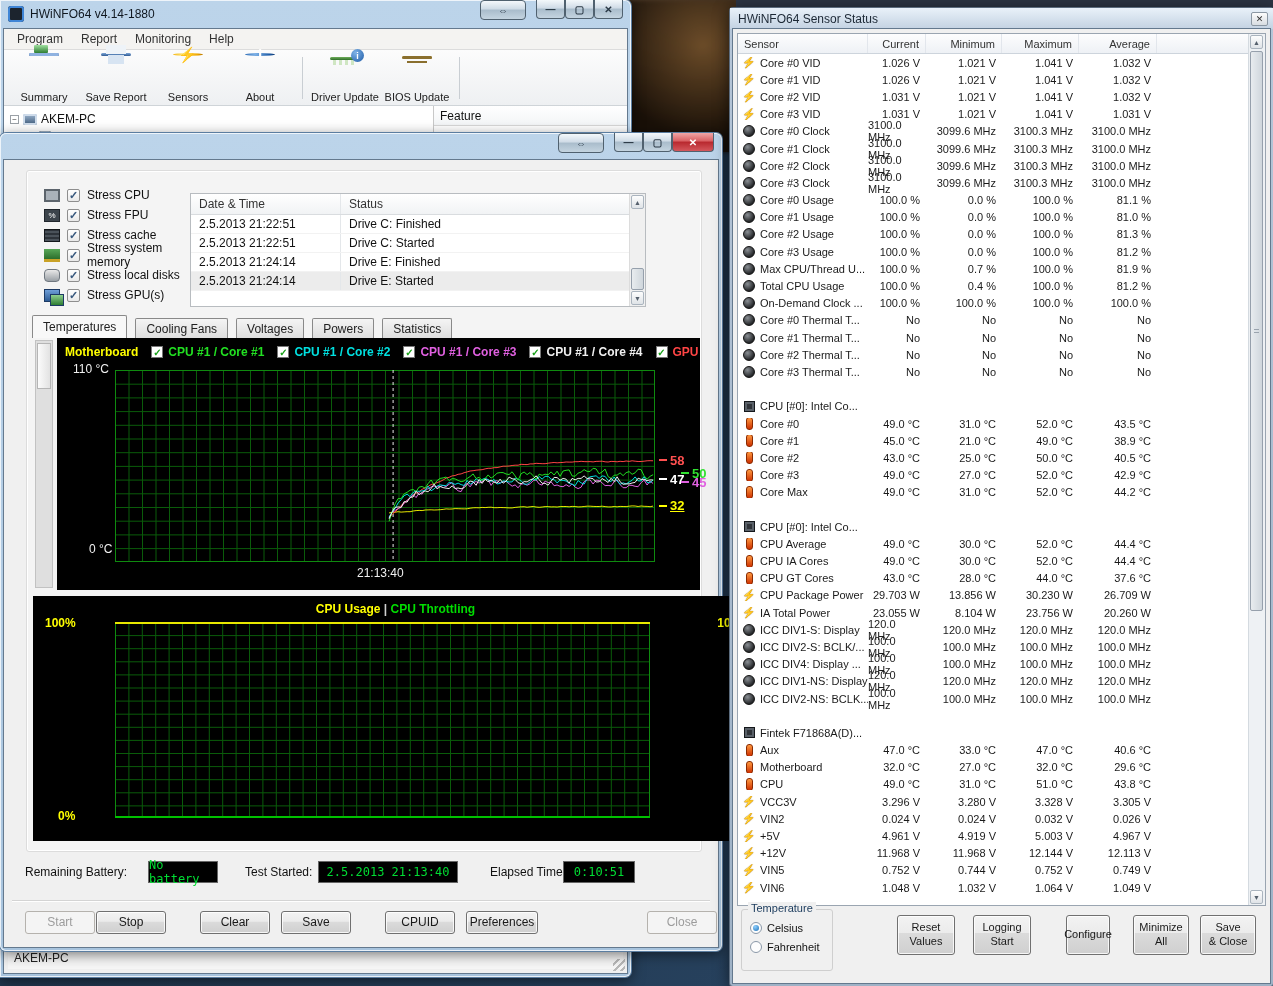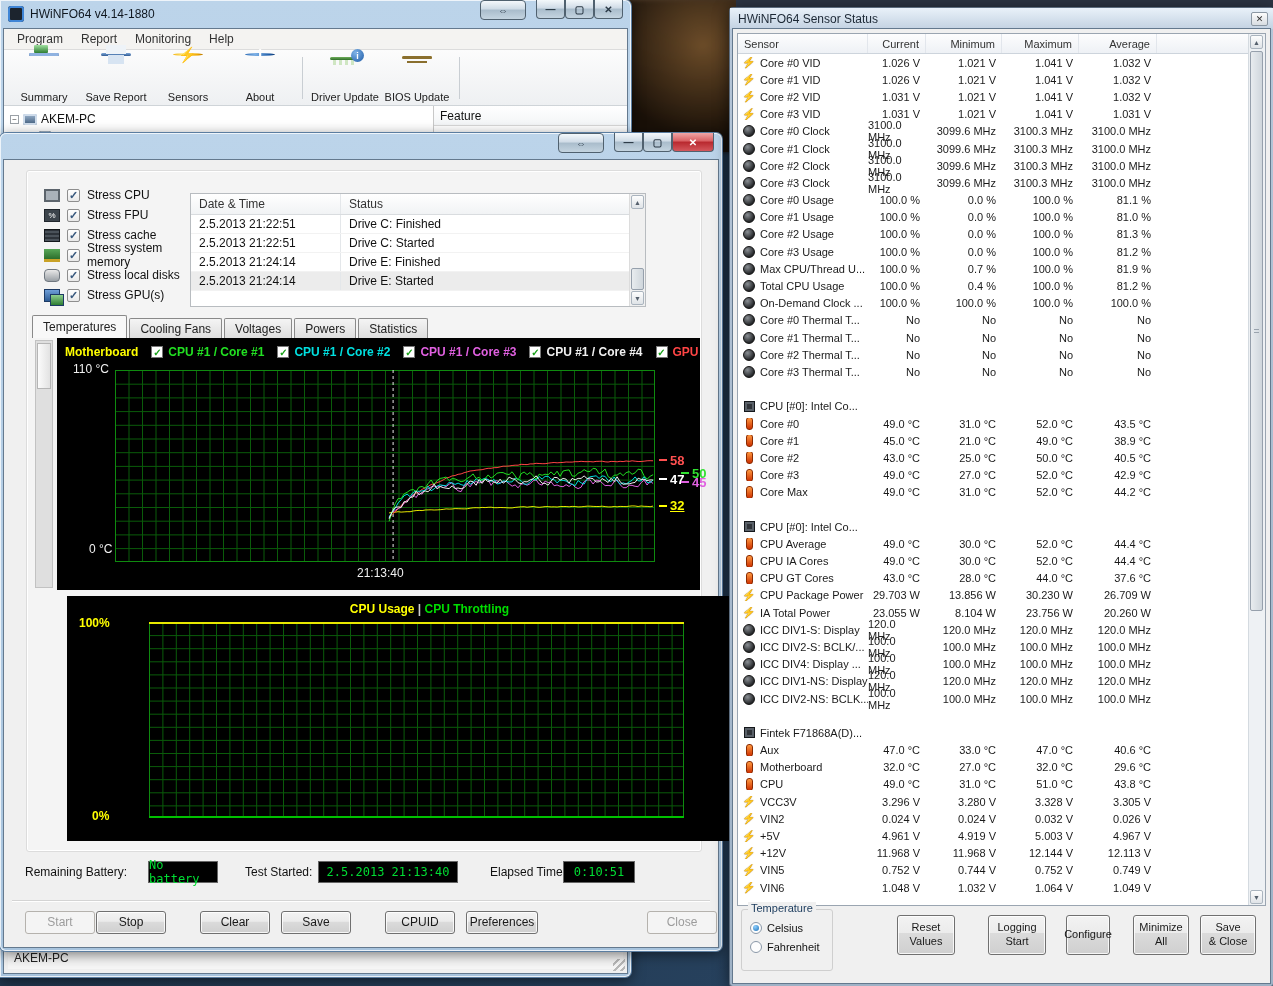--- a/index.html
+++ b/index.html
@@ -127,41 +127,41 @@
   .logrow.sel { background:#ececec; }
   .vscroll { position:absolute; right:0; top:0; bottom:0; width:16px; background:#f0f0f0; border-left:1px solid #dcdcdc; }
   .vs-btn { position:absolute; left:1px; width:13px; height:14px; font-size:7px; color:#55606c;
     display:flex; align-items:center; justify-content:center;
     background:linear-gradient(#fdfdfd,#dfe3e7); border:1px solid #aab4be; border-radius:2px; }
   .vs-thumb { position:absolute; left:1px; width:13px; background:linear-gradient(90deg,#e8ecef,#cfd6dc);
     border:1px solid #96a0ac; border-radius:2px; }
   .vs-grip { position:absolute; left:3px; right:3px; top:50%; height:5px; margin-top:-3px;
     background:repeating-linear-gradient(0deg,#9aa4ae 0 1px,transparent 1px 3px); }
 
-  #tabs { position:absolute; left:28px; top:155px; display:flex; align-items:flex-end; height:23px; }
+  #tabs { position:absolute; left:28px; top:155px; display:flex; align-items:flex-end; height:23px;gap:6px; }
   .tab { height:20px; padding:0 10px; display:flex; align-items:center; font-size:12px; color:#222;
     border:1px solid #898989; border-bottom:none; border-radius:2px 2px 0 0; margin-right:2px;
     background:linear-gradient(#f4f4f4,#dedede); }
   .tab.active { height:23px; background:#f8f8f8; font-weight:normal; z-index:2; }
 
   .blackpane { position:absolute; background:#000; }
   #temp-pane { left:53px; top:178px; width:643px; height:252px; }
   #temp-slider { position:absolute; left:31px; top:180px; width:18px; height:248px; background:#dfdfdf;
     border:1px solid #c2c2c2; }
   #temp-slider .thumb { position:absolute; left:1px; top:2px; width:14px; height:46px;
     background:linear-gradient(90deg,#fbfbfb,#e2e2e2); border:1px solid #b5b5b5; }
   #temp-legend { position:absolute; left:8px; top:6px; right:2px; height:16px; display:flex; gap:13px;
     overflow:hidden; white-space:nowrap; align-items:center; }
   .lg-item { display:flex; align-items:center; gap:5px; font-size:12px; font-weight:bold; }
   .lg-cb { width:12px; height:12px; background:#fff; border:1px solid #777; display:inline-flex;
     align-items:center; justify-content:center; font-size:10px; color:#18a018; font-weight:bold; flex:0 0 12px; }
   .axis-lab { position:absolute; color:#f0f0f0; font-size:12px; }
   .endlab { position:absolute; font-size:13px; font-weight:bold; display:flex; align-items:center; }
   .endlab::before { content:""; width:8px; height:2px; background:currentColor; margin-right:3px; }
-  #usage-pane { left:29px; top:436px; width:725px; height:245px;margin-left:34px; }
+  #usage-pane { left:29px; top:436px; width:725px; height:245px; }
   #usage-title { position:absolute; top:6px; left:0; right:0; text-align:center; font-size:12px; font-weight:bold; }
   .pct-lab { position:absolute; color:#ffff00; font-size:12px; font-weight:bold; }
 
   #aida-footer { position:absolute; left:0px; right:0; top:700px; height:30px; font-size:12px; color:#111; }
   .lcd { position:absolute; background:#000; border:1px solid #666; color:#00dd33;
     font-family:"DejaVu Sans Mono",monospace; font-size:12px; display:flex; align-items:center;
     justify-content:center; height:22px; }
   #aida-sep { position:absolute; left:8px; right:8px; top:740px; height:2px;
     border-top:1px solid #d4d4d4; border-bottom:1px solid #fff; }
   #aida-buttons { position:absolute; left:0; right:0; top:751px; height:23px; }
@@ -1067,21 +1067,21 @@
               </div>
               <div class="radiorow" style="top: 31px;">
                 <span class="radio7"></span>
                 <span>Fahrenheit</span>
               </div>
             </div>
         </div>
         <div id="sensor-buttons">
             <div class="btn7" style="position: absolute; left: 160px; width: 58px; top: 8px;">Reset
 Values</div>
-            <div class="btn7" style="position: absolute; left: 251px; width: 58px; top: 8px;">Logging
+            <div class="btn7" style="position: absolute; left: 236px; width: 58px; top: 8px;">Logging
 Start</div>
             <div class="btn7" style="position: absolute; left: 329px; width: 44px; top: 8px;">Configure</div>
             <div class="btn7" style="position: absolute; left: 396px; width: 56px; top: 8px;">Minimize
 All</div>
             <div class="btn7" style="position: absolute; left: 463px; width: 56px; top: 8px;">Save
 &amp; Close</div>
           </div>
       </div>
     </div>
   </div>

